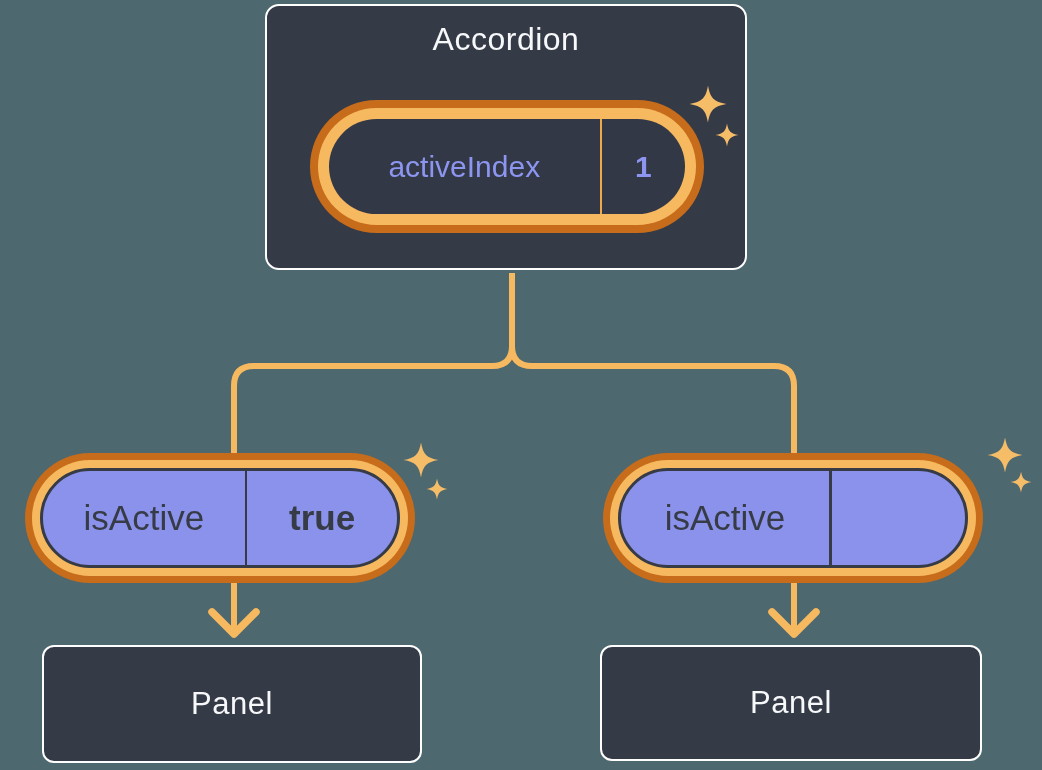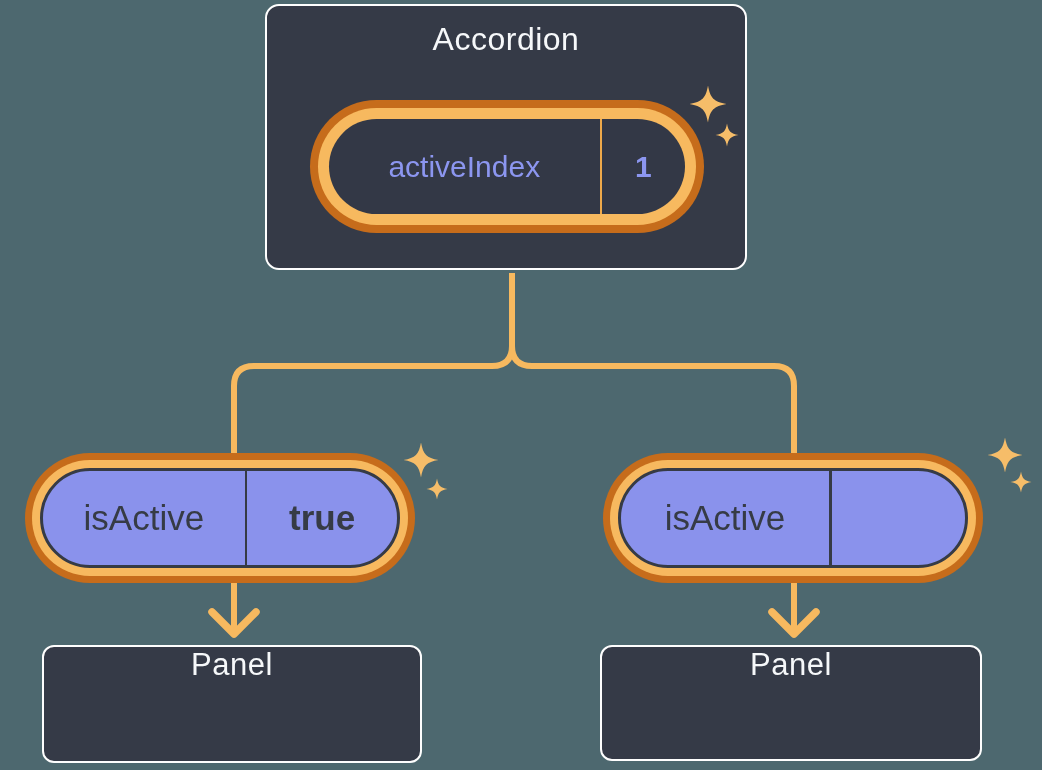--- a/index.html
+++ b/index.html
@@ -14,21 +14,21 @@
     position:relative; width:1042px; height:770px; overflow:hidden;
     background:var(--background);
   }
   .layer{position:absolute; left:0; top:0; width:1042px; height:770px; pointer-events:none;}
   .lines-layer{z-index:1;}
   .sparkle-layer{z-index:3;}
 
   .node{
     position:absolute; z-index:2; box-sizing:border-box;
     background:var(--node-fill); border:2.5px solid var(--node-border);
-    display:flex; align-items:flex-start; justify-content:center;
+    display:flex; align-items:center; justify-content:center;
   }
   .accordion-node{left:265px; top:4px; width:482px; height:266px; border-radius:14px;
     align-items:flex-start;}
   .accordion-title{
     margin-top:13px; font-size:32px; line-height:40px; color:var(--white-text);
     letter-spacing:0.5px;
   }
   .panel-node{border-radius:12px;}
   .panel-left{left:42px; top:645px; width:380px; height:118px;}
   .panel-right{left:600px; top:645px; width:382px; height:116px;}

